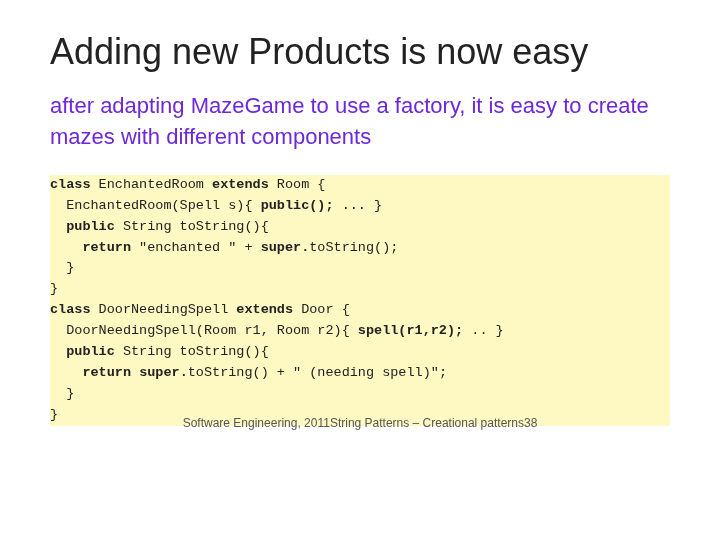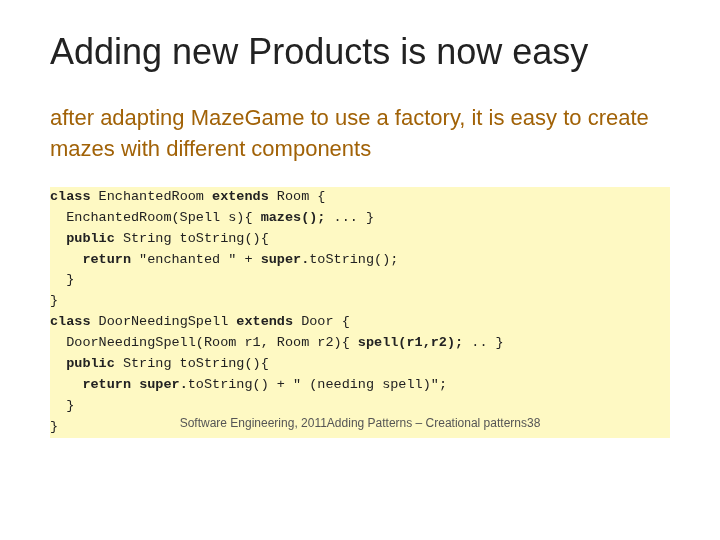--- a/index.html
+++ b/index.html
@@ -25,24 +25,23 @@
     .slide-title {
       font-size: 36px;
       font-weight: normal;
       color: #222222;
       margin-bottom: 18px;
       line-height: 1.2;
     }
 
     .subtitle-text {
       font-size: 22px;
-      color: #a16207;
+      color: #6d28d9;
       line-height: 1.4;
       margin-bottom: 22px;
-      margin-top: 12px;
     }
 
     .code-block {
       font-family: 'Courier New', Courier, monospace;
       font-size: 13.5px;
       line-height: 1.55;
       color: #222222;
       background: #fef9c3;
       flex: 1;
     }
@@ -77,33 +76,33 @@
 
 <div class="slide">
 
   <div class="slide-title">Adding new Products is now easy</div>
 
   <div class="subtitle-text">after adapting MazeGame to use a factory, it is easy to create mazes with different components</div>
 
   <div class="code-block">
 
     <div class="code-line"><span class="kw">class</span> EnchantedRoom <span class="kw">extends</span> Room {</div>
-    <div class="code-line">  EnchantedRoom(Spell s){ <span class="kw">mazes();</span> ... }</div>
+    <div class="code-line">  EnchantedRoom(Spell s){ <span class="kw">public();</span> ... }</div>
     <div class="code-line">  <span class="kw">public</span> String toString(){</div>
     <div class="code-line">    <span class="kw">return</span> "enchanted " + <span class="kw">super.</span>toString();</div>
     <div class="code-line">  }</div>
     <div class="code-line">}</div>
     <div class="code-line"><span class="kw">class</span> DoorNeedingSpell <span class="kw">extends</span> Door {</div>
     <div class="code-line">  DoorNeedingSpell(Room r1, Room r2){ <span class="kw">spell(r1,r2);</span> .. }</div>
     <div class="code-line">  <span class="kw">public</span> String toString(){</div>
     <div class="code-line">    <span class="kw">return</span> <span class="kw">super.</span>toString() + " (needing spell)";</div>
     <div class="code-line">  }</div>
     <div class="code-line">}</div>
 
   </div>
 
   <div class="footer">
     <span class="footer-left">Software Engineering, 2011</span>
-    <span class="footer-center">Adding Patterns – Creational patterns</span>
+    <span class="footer-center">String Patterns – Creational patterns</span>
     <span class="footer-right">38</span>
   </div>
 
 </div>
 
 </body></html>

